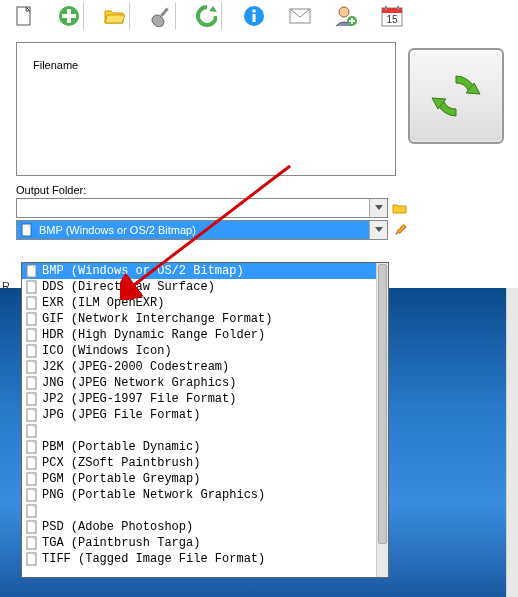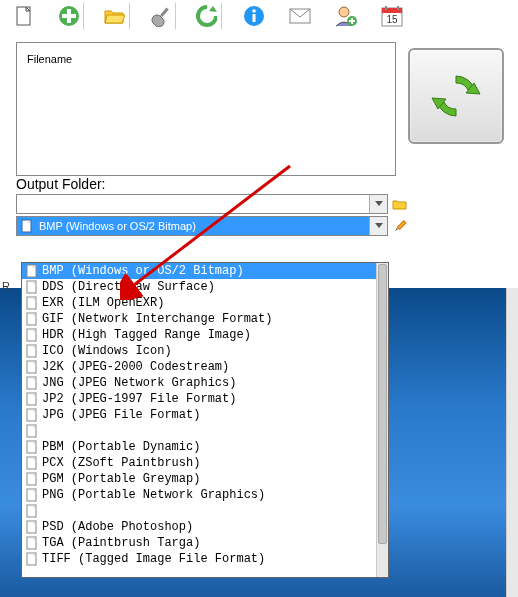--- a/index.html
+++ b/index.html
@@ -1,24 +1,24 @@
 <!DOCTYPE html>
 <html><head>
   <meta charset="utf-8">
   <style>
     * { box-sizing: border-box; margin: 0; padding: 0; }
     body { font-family: Arial, sans-serif; font-size: 11px; width: 518px; height: 597px; background: #fff; position: relative; overflow: hidden; }
     .toolbar { display: flex; gap: 18px; padding: 2px 10px; height: 32px; align-items: center; }
     .tbtn { width: 28px; height: 28px; display: flex; align-items: center; justify-content: center; cursor: pointer; border: 1px solid transparent; }
     .tbtn.sep { border-right: 1px solid #ccc; padding-right: 4px; }
     .main { padding: 10px 16px; position: relative; }
-    .filelist { width: 380px; height: 134px; border: 1px solid #888; background: #fff; padding: 6px; position: relative; }
+    .filelist { width: 380px; height: 134px; border: 1px solid #888; background: #fff; padding: 12px; position: relative; }
     .filelist-header { font-size: 11px; padding: 4px; }
     .bigbtn { position: absolute; right: 14px; top: 48px; width: 96px; height: 96px; border: 2px solid #999; background: linear-gradient(#f8f8f8,#dcdcdc); border-radius: 6px; display: flex; align-items: center; justify-content: center; cursor: pointer; box-shadow: inset 0 0 2px #fff; }
-    .label { font-size: 14px; }
+    .label { margin-top: 8px; font-size: 11px; }
     .row { display: flex; align-items: center; gap: 4px; margin-top: 2px; }
     .combo { flex: 0 0 372px; height: 20px; border: 1px solid #888; background: #fff; position: relative; display: flex; align-items: center; }
     .combo .arrow { position: absolute; right: 0; top: 0; width: 18px; height: 100%; display: flex; align-items: center; justify-content: center; background: #eee; border-left: 1px solid #aaa; }
     .combo.selected { background: #3399ff; color: #fff; }
     .combo .txt { padding-left: 22px; font-size: 11px; }
     .file-icon { position: absolute; left: 3px; top: 2px; width: 14px; height: 14px; }
     .small-icon { width: 16px; height: 16px; cursor: pointer; display: flex; align-items: center; justify-content: center; }
     .dropdown { position: absolute; left: 21px; top: 262px; width: 368px; height: 316px; border: 1px solid #666; background: #fff; z-index: 5; }
     .dd-list { position: absolute; left: 0; top: 0; right: 12px; bottom: 0; overflow: hidden; }
     .dd-scroll { position: absolute; right: 0; top: 0; width: 12px; bottom: 0; background: #e8e8e8; border-left: 1px solid #ccc; }
@@ -197,21 +197,21 @@
         </span>
         <span>GIF (Network Interchange Format)</span>
       </div>
       <div class="dd-item">
         <span class="fi">
           <svg width="12" height="14">
             <rect x="1" y="1" width="9" height="12" fill="#fff" stroke="#888"></rect>
             <polygon points="7,1 10,4 7,4" fill="#ddd"></polygon>
           </svg>
         </span>
-        <span>HDR (High Tagged Range Image)</span>
+        <span>HDR (High Dynamic Range Folder)</span>
       </div>
       <div class="dd-item">
         <span class="fi">
           <svg width="12" height="14">
             <rect x="1" y="1" width="9" height="12" fill="#fff" stroke="#888"></rect>
             <polygon points="7,1 10,4 7,4" fill="#ddd"></polygon>
           </svg>
         </span>
         <span>ICO (Windows Icon)</span>
       </div>

